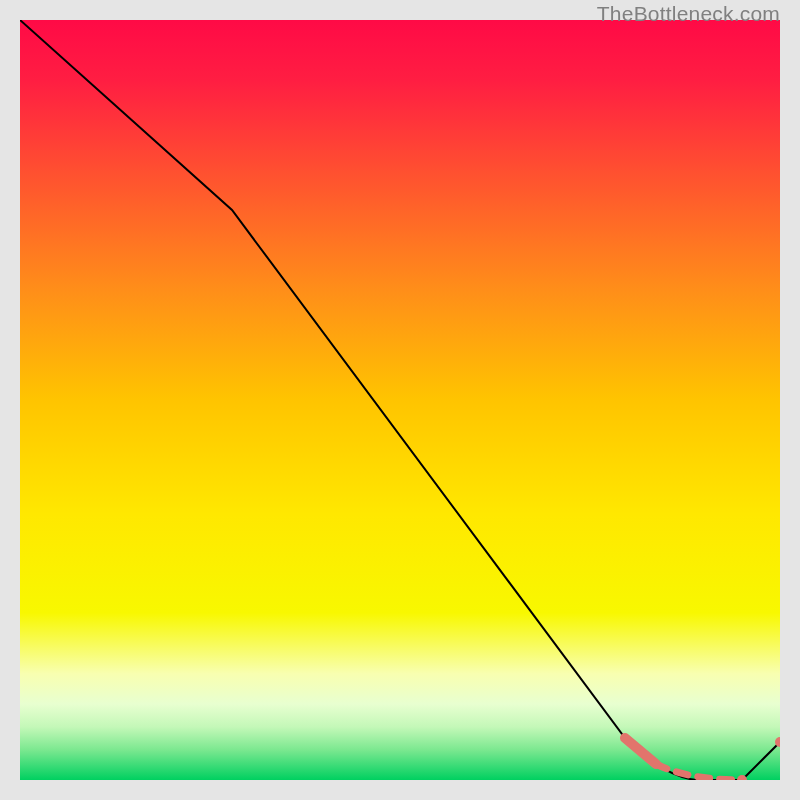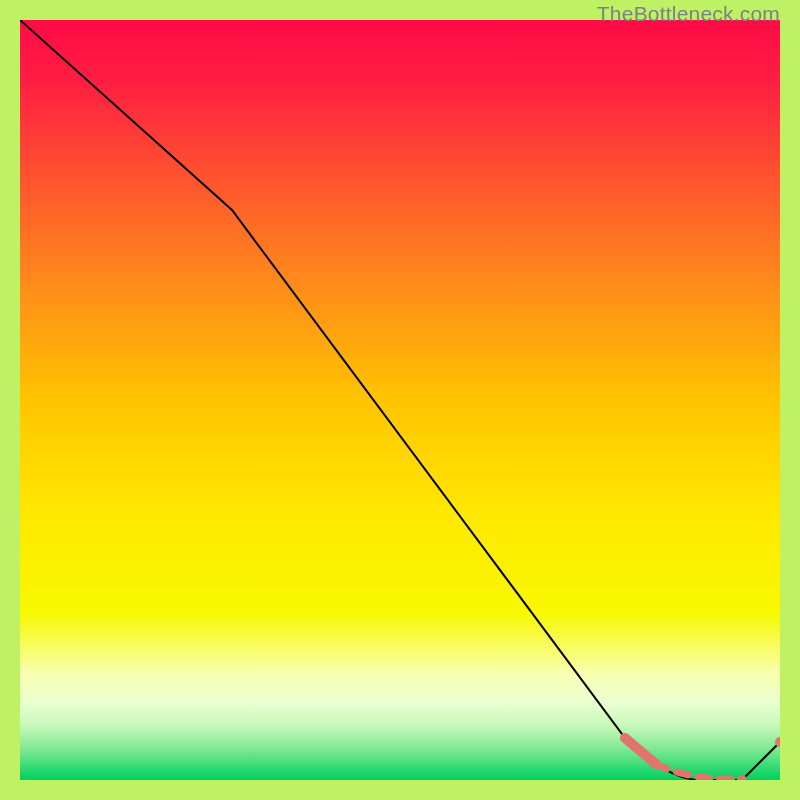--- a/index.html
+++ b/index.html
@@ -9,21 +9,21 @@
     height: 800px;
     background: #000000;
     overflow: hidden;
   }
   .frame {
     position: absolute;
     left: 0;
     top: 0;
     width: 800px;
     height: 800px;
-    background: #bef264;
+    background: #e5e5e5;
   }
   .plot {
     position: absolute;
     left: 20px;
     top: 20px;
     width: 760px;
     height: 760px;
   }
   .plot svg {
     display: block;

